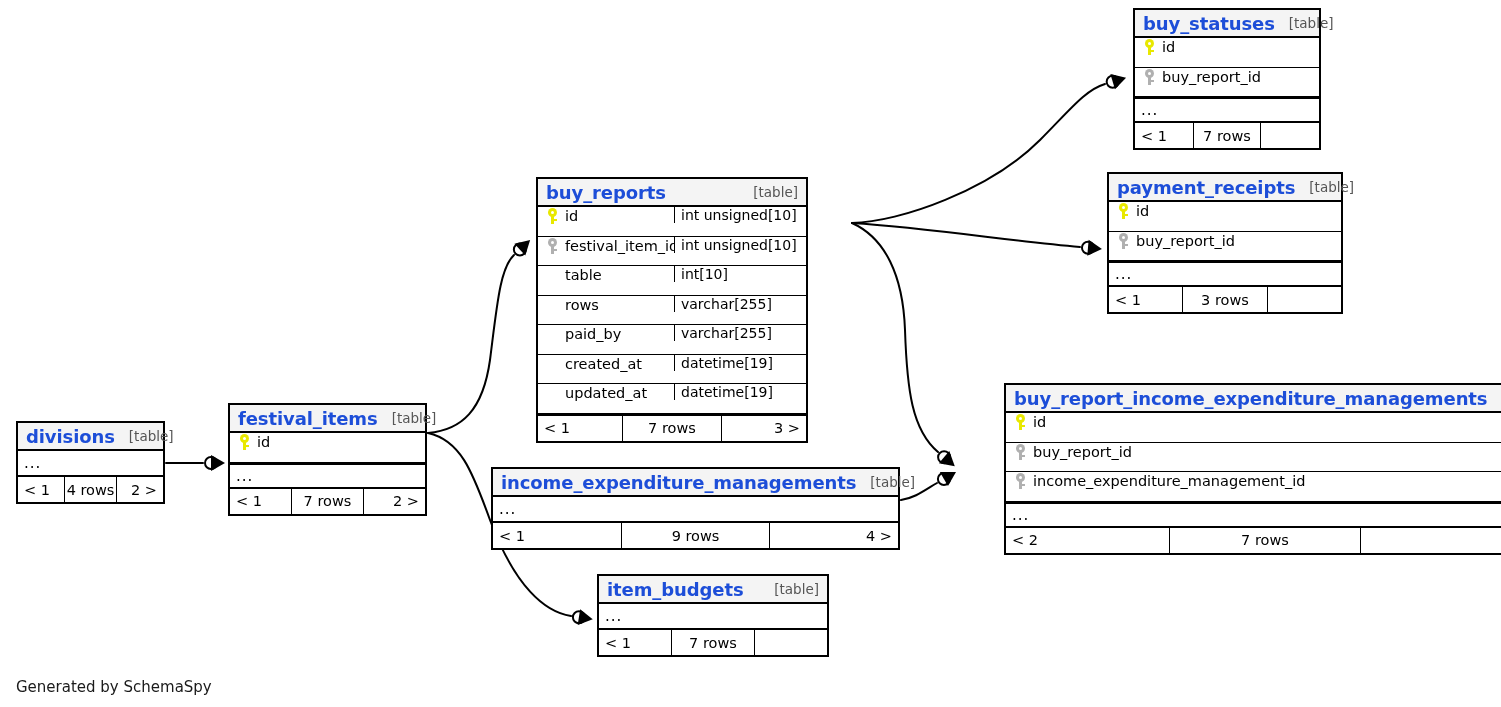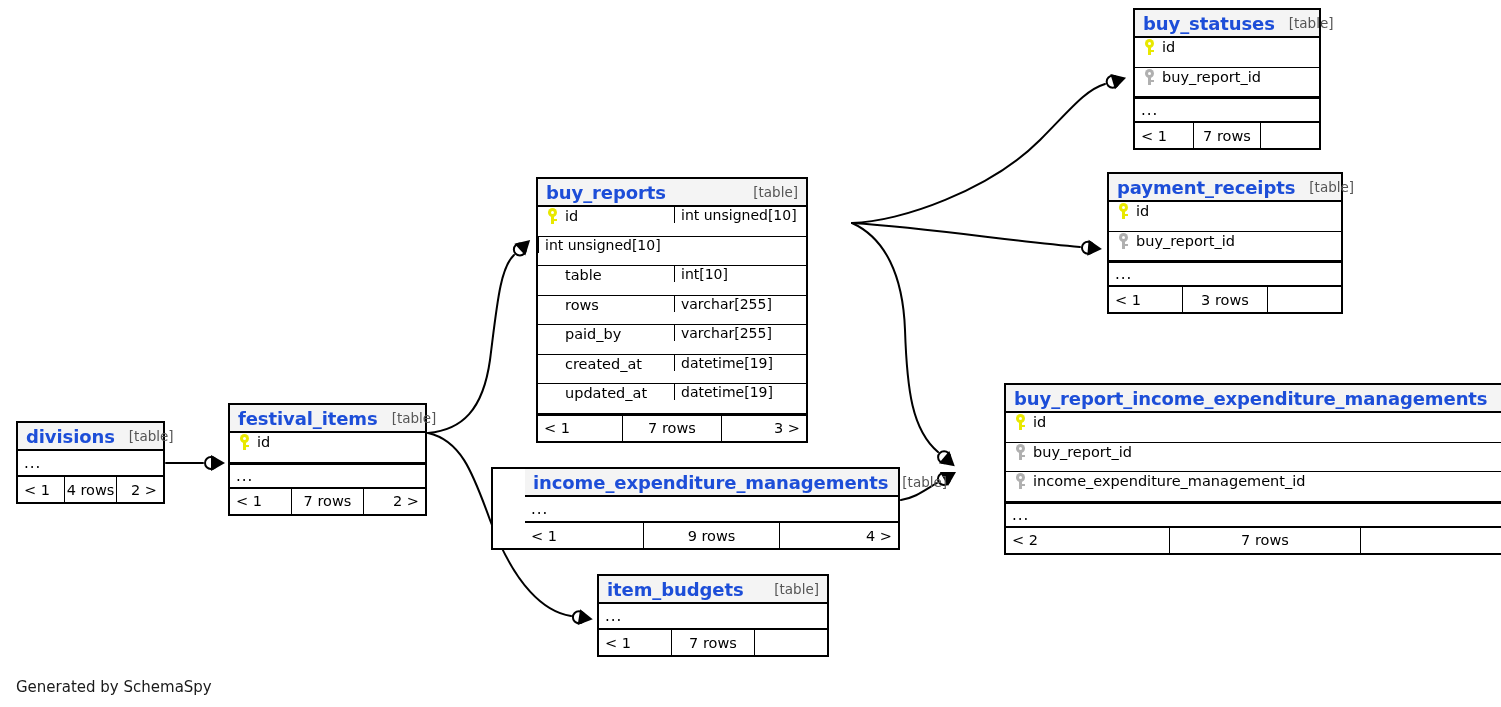--- a/index.html
+++ b/index.html
@@ -285,20 +285,29 @@
               <span class="kh"></span>
               <span class="ki"></span>
               <span class="ks"></span>
               <span class="kt"></span>
             </span>
             <span class="lbl">id</span>
           </div>
           <div class="col-type" style="width: 132px; flex: 0 0 132px;">int unsigned[10]</div>
         </div>
         <div class="col-row">
+          <div class="col-name">
+            <span class="key fk">
+              <span class="kh"></span>
+              <span class="ki"></span>
+              <span class="ks"></span>
+              <span class="kt"></span>
+            </span>
+            <span class="lbl">festival_item_id</span>
+          </div>
           <div class="col-type" style="width: 132px; flex: 0 0 132px;">int unsigned[10]</div>
         </div>
         <div class="col-row">
           <div class="col-name">
             <span class="key blank"></span>
             <span class="lbl">table</span>
           </div>
           <div class="col-type" style="width: 132px; flex: 0 0 132px; margin-left: 32px;">int[10]</div>
         </div>
         <div class="col-row">
@@ -409,21 +418,21 @@
           <span class="tname">divisions</span>
           <span class="ttag">[table]</span>
         </div>
         <div class="ellipsis-row no-top">...</div>
         <div class="node-foot">
           <div class="fcell c0" style="flex: 0.315 1 0px;">&lt; 1</div>
           <div class="fcell c1" style="flex: 0.37 1 0px;">4 rows</div>
           <div class="fcell c2" style="flex: 0.315 1 0px;">2 &gt;</div>
         </div>
       </div>
-      <div class="node" style="left: 491px; top: 467px; width: 409px; padding-left: 32px;">
+      <div class="node" style="left: 491px; top: 467px; width: 409px;">
         <div class="node-title">
           <span class="tname">income_expenditure_managements</span>
           <span class="ttag">[table]</span>
         </div>
         <div class="ellipsis-row no-top">...</div>
         <div class="node-foot">
           <div class="fcell c0" style="flex: 0.315 1 0px;">&lt; 1</div>
           <div class="fcell c1" style="flex: 0.37 1 0px;">9 rows</div>
           <div class="fcell c2" style="flex: 0.315 1 0px;">4 &gt;</div>
         </div>

